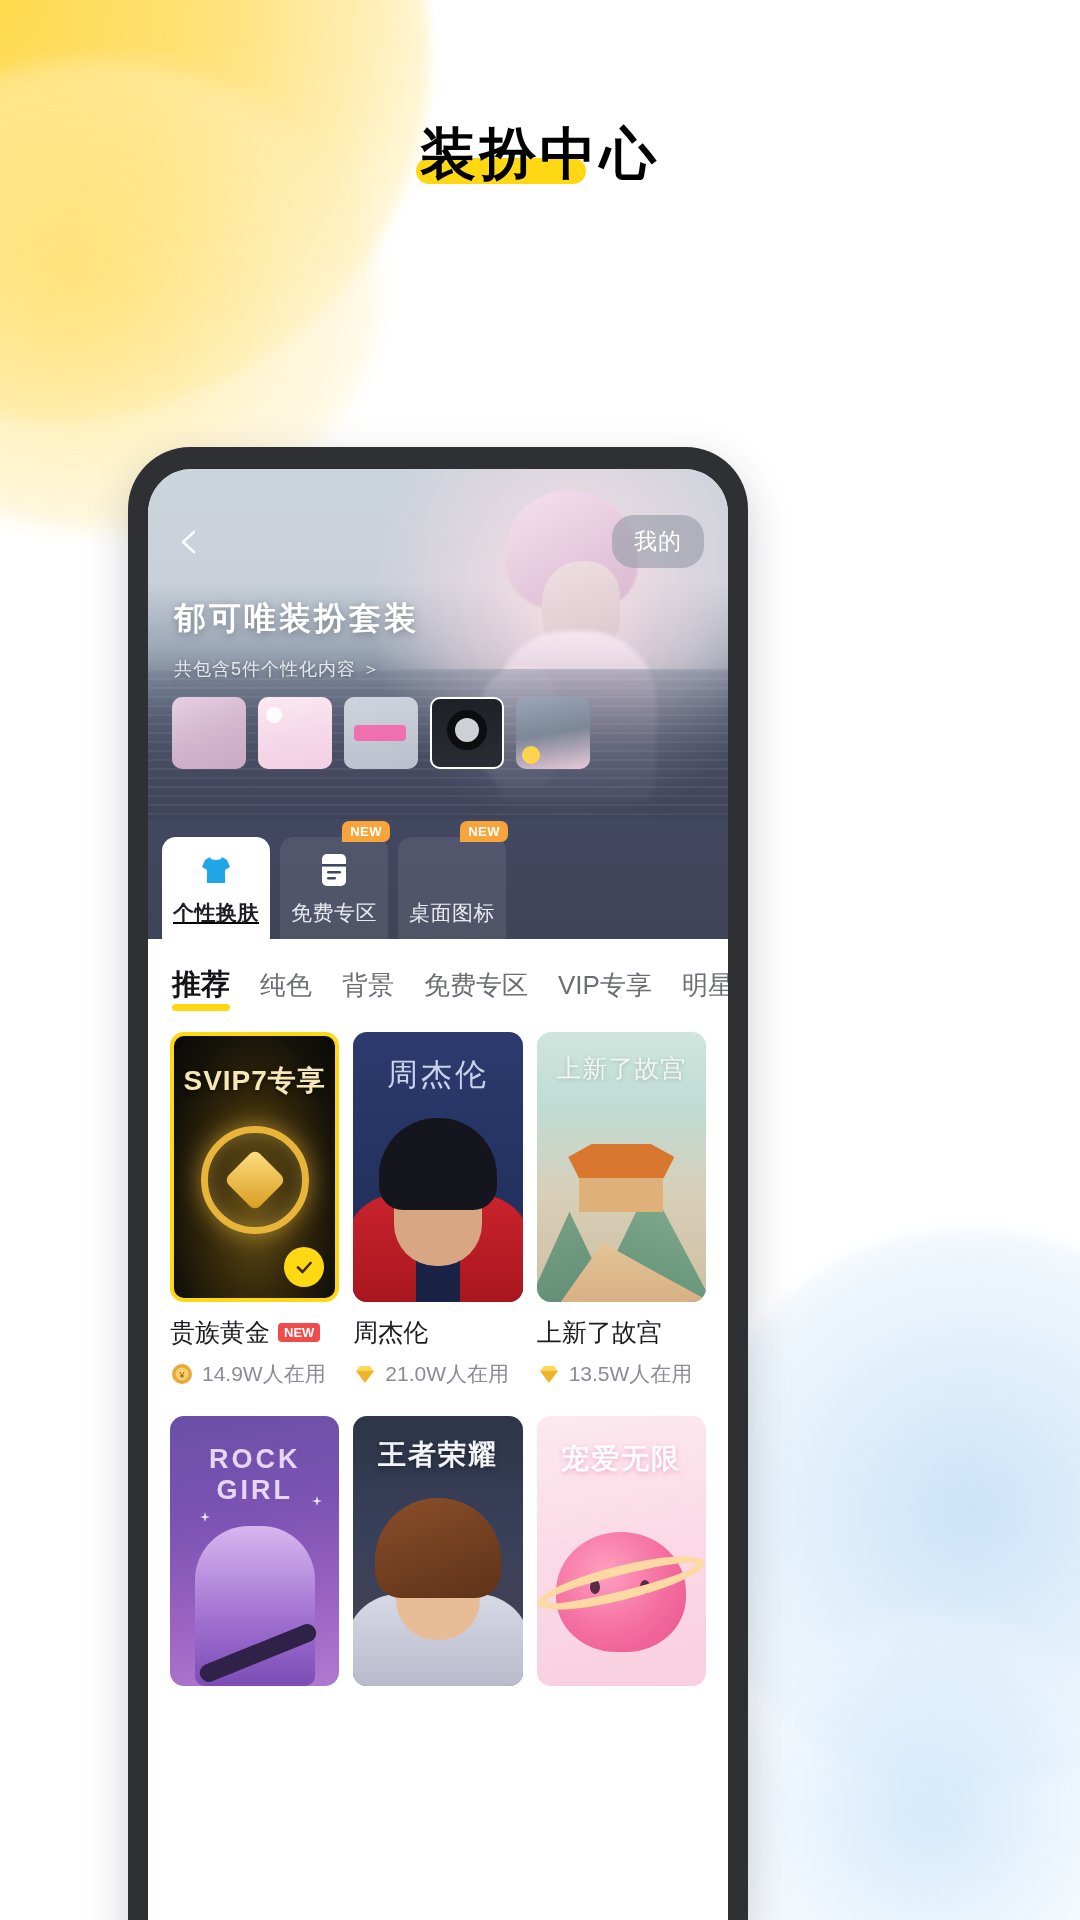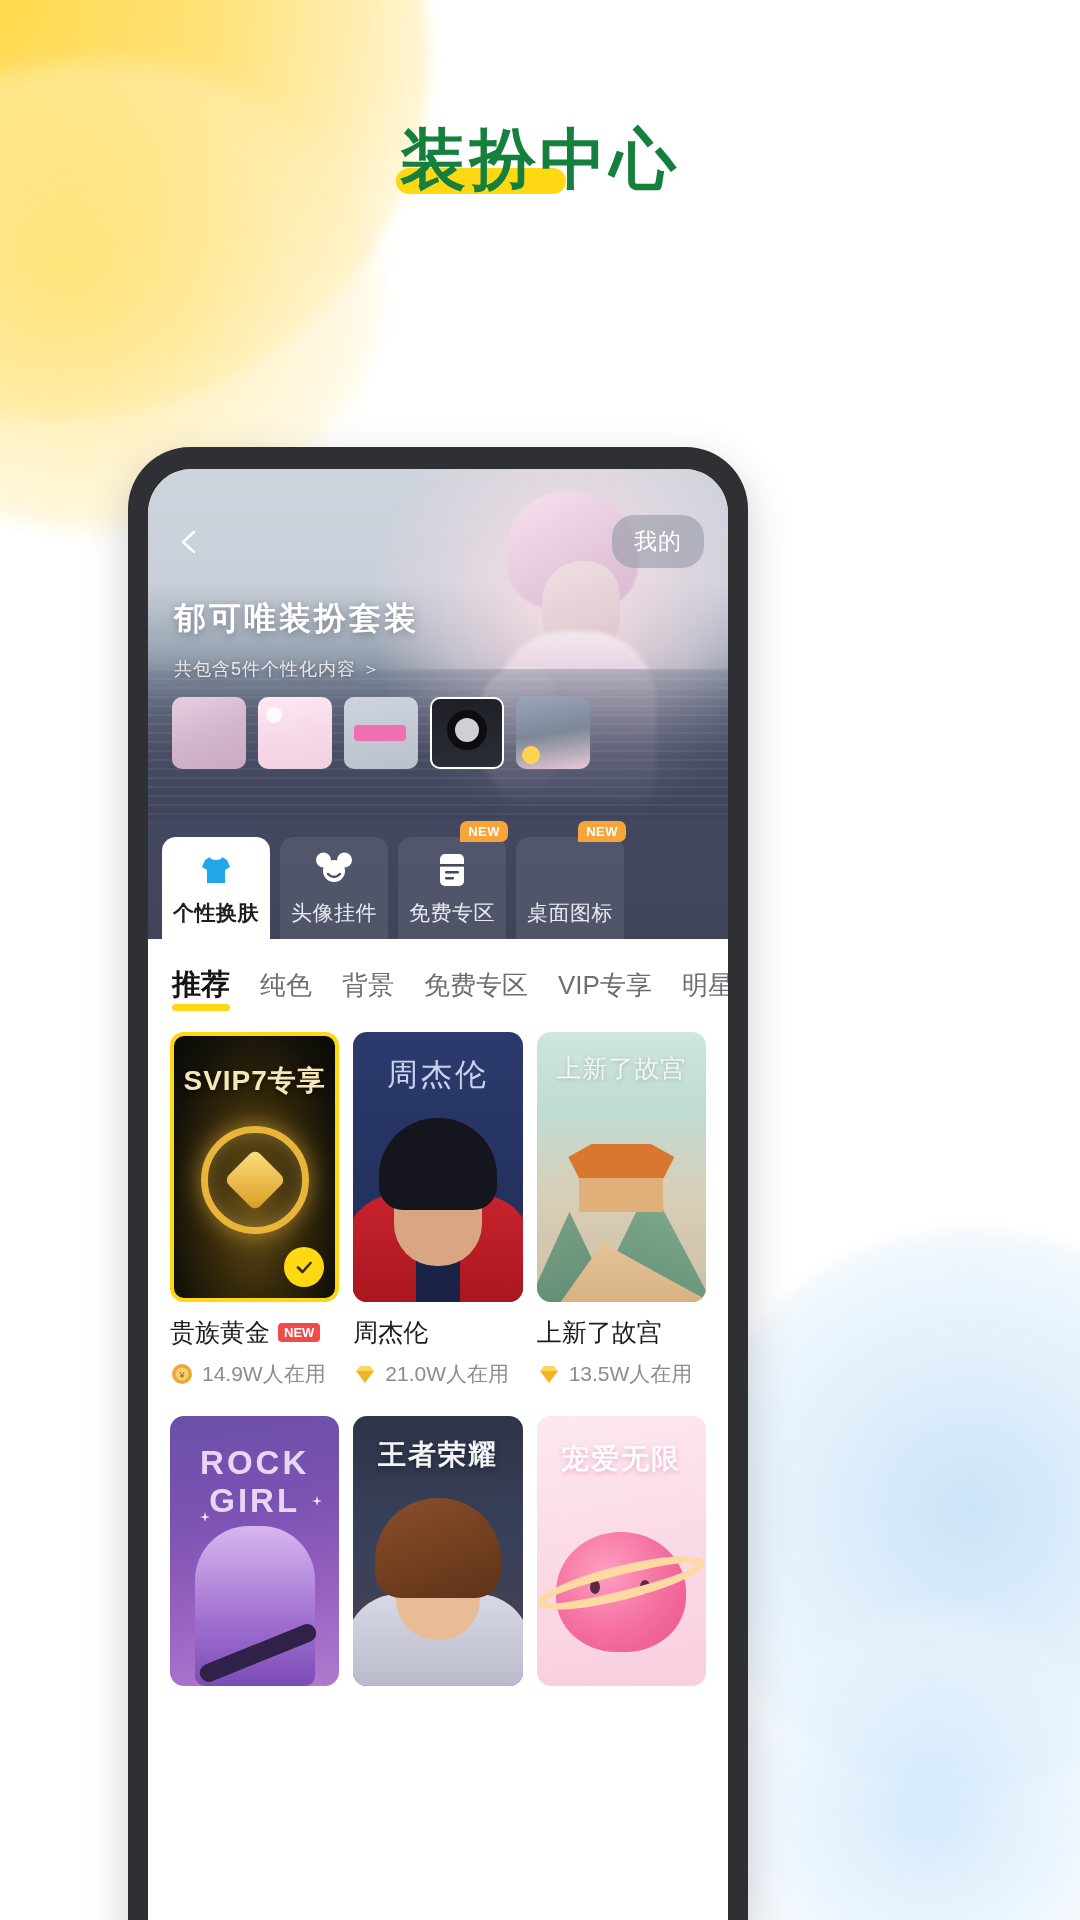--- a/index.html
+++ b/index.html
@@ -35,21 +35,21 @@
     position:absolute; right:-60px; bottom:-90px;
     width:420px; height:400px; border-radius:50%;
     background: radial-gradient(circle at 50% 50%, rgba(207,231,250,0.9) 0%, rgba(232,243,253,0.5) 60%, rgba(255,255,255,0) 100%);
     filter: blur(10px);
   }
 
   
   .promo { position:relative; z-index:3; text-align:center; padding-top:126px; }
   .promo-title {
     display:inline-block; position:relative;
-    font-size:66px; font-weight:bold; color:#15803d;
+    font-size:56px; font-weight:bold; color:#000000;
     letter-spacing:4px; line-height:1;
   }
   .promo-title .hl {
     position:absolute; left:-4px; bottom:-2px;
     width:170px; height:26px; border-radius:13px;
     background:#ffd814; z-index:-1;
   }
   .promo-sub {
     margin-top:52px; font-size:40px; color:#3a3a3a;
     letter-spacing:2px;
@@ -181,21 +181,21 @@
     overflow:hidden;
   }
   .tab {
     position:relative;
     width:108px; height:102px;
     border-radius:14px 14px 0 0;
     background: rgba(255,255,255,0.085);
     display:flex; flex-direction:column; align-items:center; justify-content:center;
     gap:9px; cursor:pointer; flex:0 0 auto;
   }
-  .tab.active { background:#ffffff; }
+  .tab.active { background:#ffffff;text-decoration:underline; }
   .tab-icon { width:40px; height:40px; display:flex; align-items:center; justify-content:center; }
   .tab-label { font-size:21px; color:#e9eaf1; letter-spacing:0.5px; }
   .tab.active .tab-label { color:#1d1d22; font-weight:bold; }
   .new-badge {
     position:absolute; right:-2px; top:-16px;
     background:#f7a43a; color:#ffffff;
     font-size:13px; font-weight:bold;
     padding:3px 8px; border-radius:7px 7px 7px 0;
     letter-spacing:0.5px;
   }
@@ -324,21 +324,21 @@
     display:flex; align-items:center; gap:8px;
     margin-top:11px; font-size:21px; color:#8b8b93;
   }
   .meta-icon { width:24px; height:24px; flex:0 0 auto; }
 
   
   .grid2 { margin-top:24px; }
   .ci-rock { background: linear-gradient(170deg,#6a4fa8 0%, #7d53b3 38%, #9a63c2 70%, #b07ad0 100%); }
   .rock-title {
     position:absolute; left:0; right:0; top:28px; text-align:center;
-    font-size:33px; color:#e7d6f6; letter-spacing:3px; font-weight:bold;
+    font-size:27px; color:#e7d6f6; letter-spacing:3px; font-weight:bold;
   }
   .rock-fig {
     position:absolute; left:50%; bottom:0; transform:translateX(-50%);
     width:120px; height:160px;
     background:linear-gradient(180deg,#d8b6ef 0%, #9f6fd0 60%, #7b4cb5 100%);
     border-radius:54px 54px 10px 10px;
   }
   .rock-guitar {
     position:absolute; left:26px; bottom:24px; width:124px; height:18px;
     background:#2f2147; border-radius:9px; transform:rotate(-22deg);
@@ -451,31 +451,20 @@
         <div class="tab-icon">
           <svg width="38" height="38" viewBox="0 0 38 38">
             <path d="M13 6 L8 9 L5 16 L10 19 L10 32 L28 32 L28 19 L33 16 L30 9 L25 6
                      C25 10 13 10 13 6 Z" fill="#21a7e8"></path>
           </svg>
         </div>
         <div class="tab-label">个性换肤</div>
       </div>
 
 
-      <div class="tab">
-        <div class="tab-icon">
-          <svg width="40" height="38" viewBox="0 0 40 38">
-            <circle cx="9.5" cy="9" r="7.5" fill="#ffffff"></circle>
-            <circle cx="30.5" cy="9" r="7.5" fill="#ffffff"></circle>
-            <circle cx="20" cy="20" r="11" fill="#ffffff"></circle>
-            <path d="M14 23 Q20 29 26 23" fill="none" stroke="#434861" stroke-width="2.4" stroke-linecap="round"></path>
-          </svg>
-        </div>
-        <div class="tab-label">头像挂件</div>
-      </div>
 
       <div class="tab">
         <div class="new-badge">NEW</div>
         <div class="tab-icon">
           <svg width="32" height="38" viewBox="0 0 32 38">
             <rect x="4" y="3" width="24" height="32" rx="5" fill="#ffffff"></rect>
             <rect x="4" y="13" width="24" height="2.6" fill="#434861"></rect>
             <rect x="9" y="20" width="14" height="2.6" rx="1.3" fill="#434861"></rect>
             <rect x="9" y="26" width="9" height="2.6" rx="1.3" fill="#434861"></rect>
           </svg>

